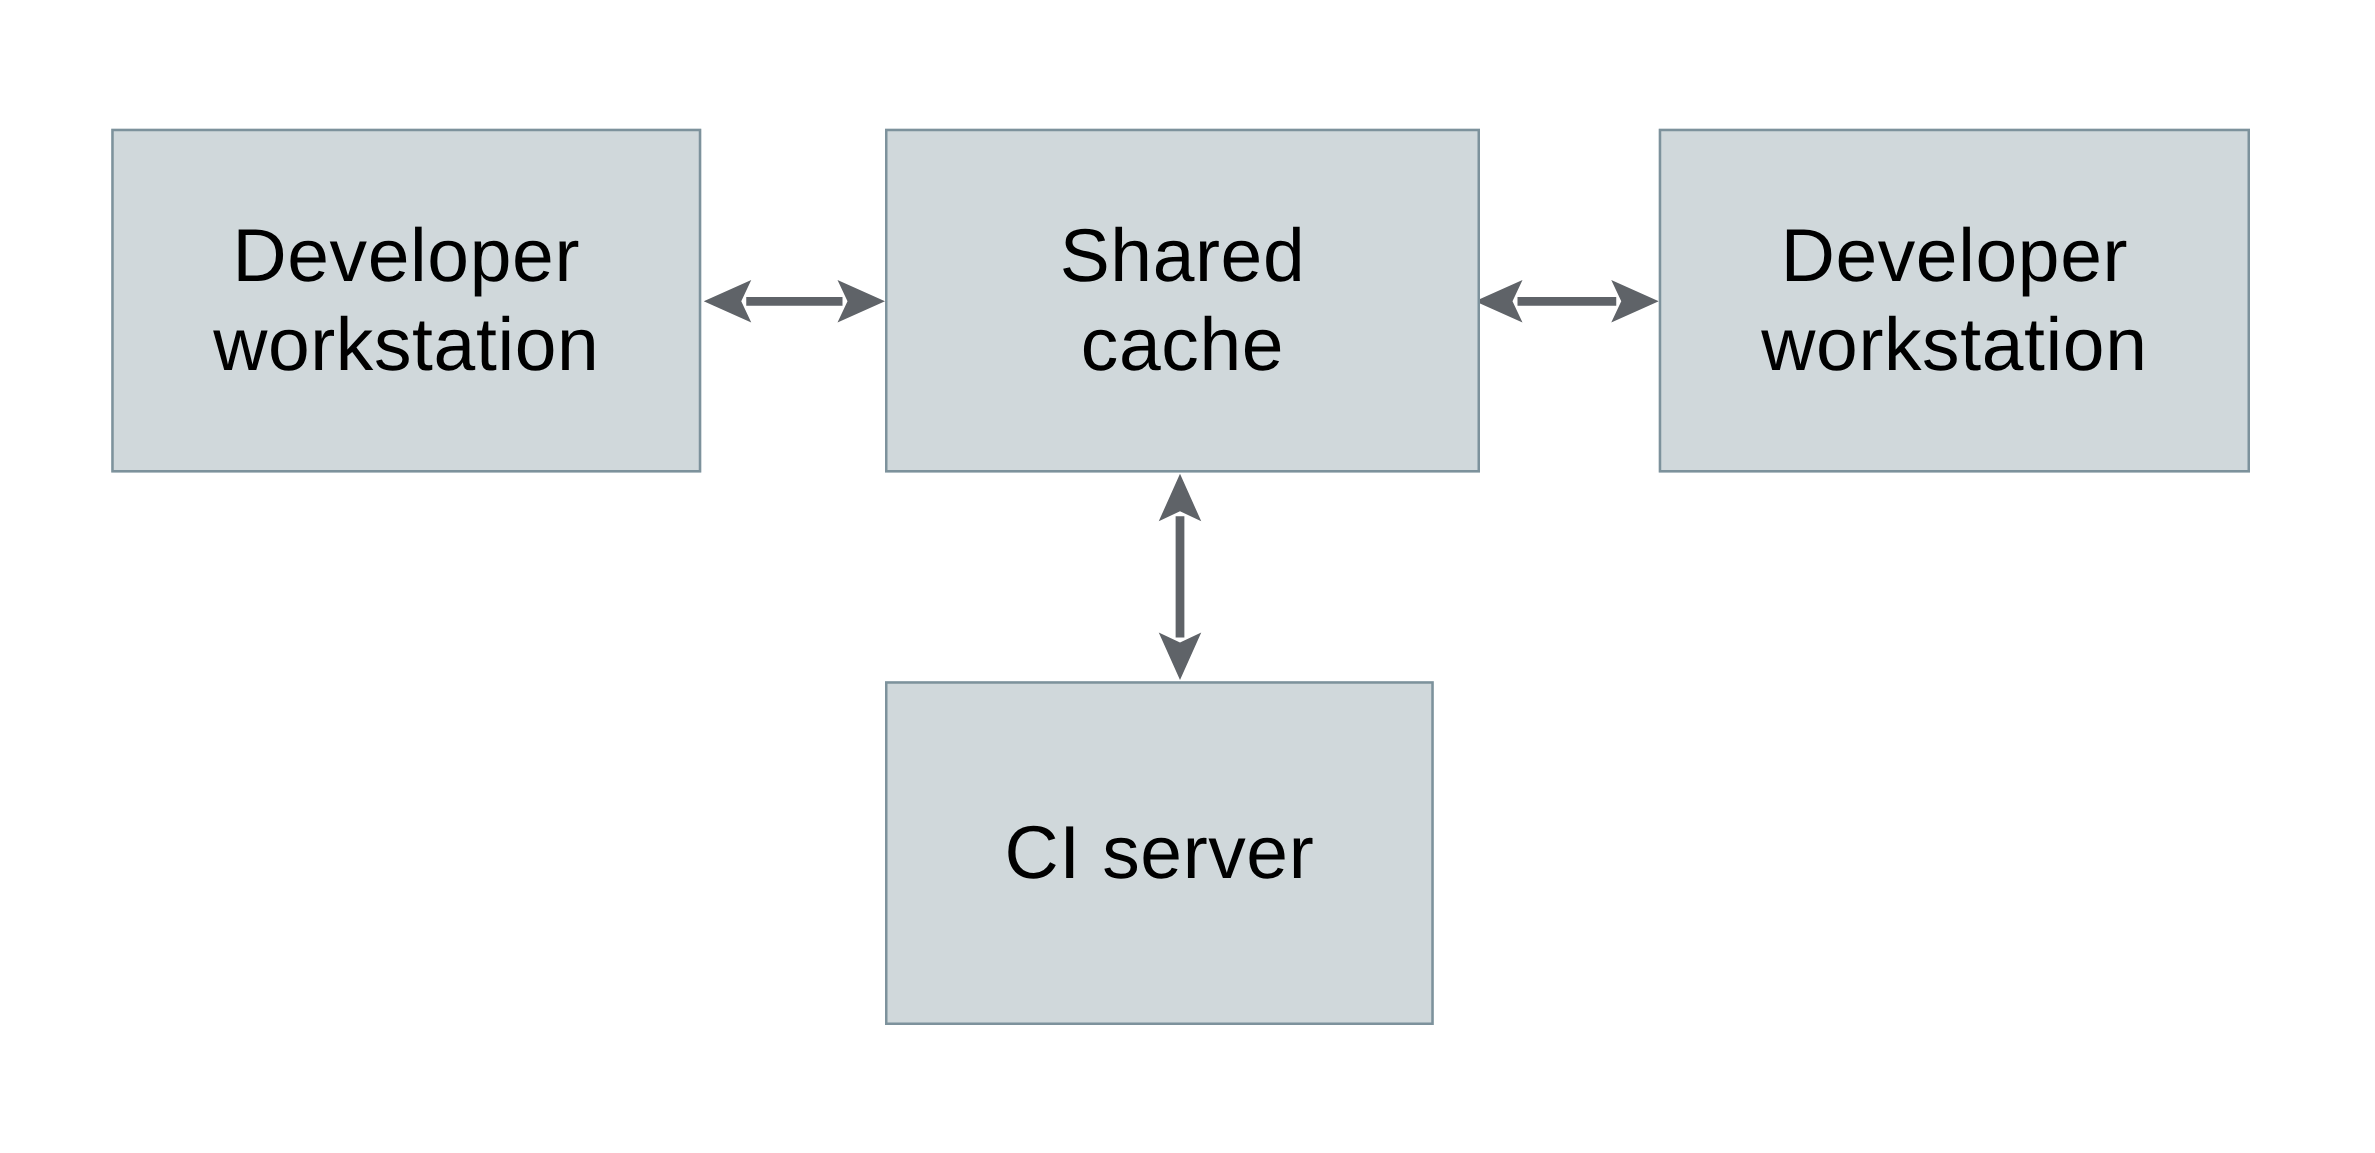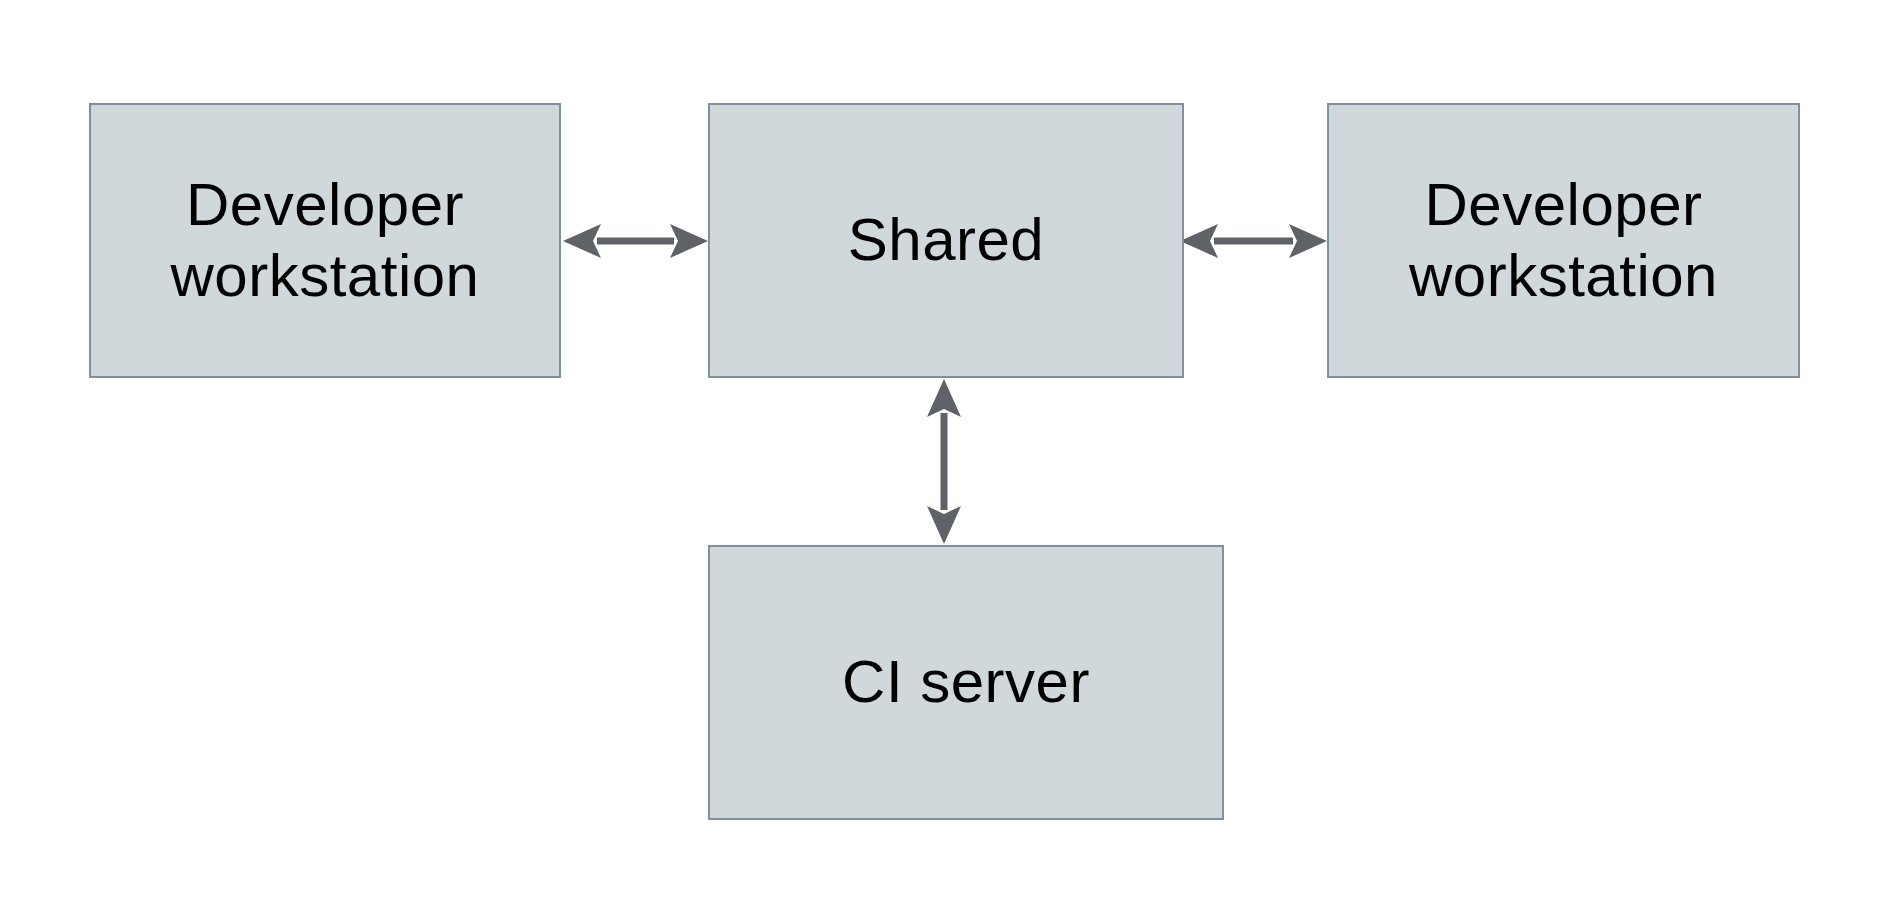--- a/index.html
+++ b/index.html
@@ -42,21 +42,21 @@
     font-size: 60px;
     line-height: 1.18;
     letter-spacing: 0.5px;
     font-weight: 400;
   }
   .node-label span { display: block; }
 
   .node-dev-left     { left: 89px;   top: 103px; width: 472px; height: 275px; }
   .node-shared-cache { left: 708px;  top: 103px; width: 476px; height: 275px; }
   .node-dev-right    { left: 1327px; top: 103px; width: 473px; height: 275px; }
-  .node-ci-server    { left: 708px;  top: 545px; width: 516px; height: 275px; }
+  .node-ci-server    { left: 708px;  top: 545px; width: 439px; height: 275px; }
 </style>
 </head>
 <body>
 
 <div class="canvas">
 
   <svg class="arrows-layer" viewBox="0 0 1900 922" aria-hidden="true">
     <g>
       <path class="arrow-path" d="M563,241 L601,224 L593,241 L601,258 Z
            M708,241 L670,224 L678,241 L670,258 Z
@@ -77,20 +77,21 @@
   <div class="node node-dev-left">
     <div class="node-label">
       <span>Developer</span>
       <span>workstation</span>
     </div>
   </div>
 
   <div class="node node-shared-cache">
     <div class="node-label">
       <span>Shared</span>
+      <span>cache</span>
     </div>
   </div>
 
   <div class="node node-dev-right">
     <div class="node-label">
       <span>Developer</span>
       <span>workstation</span>
     </div>
   </div>
 

